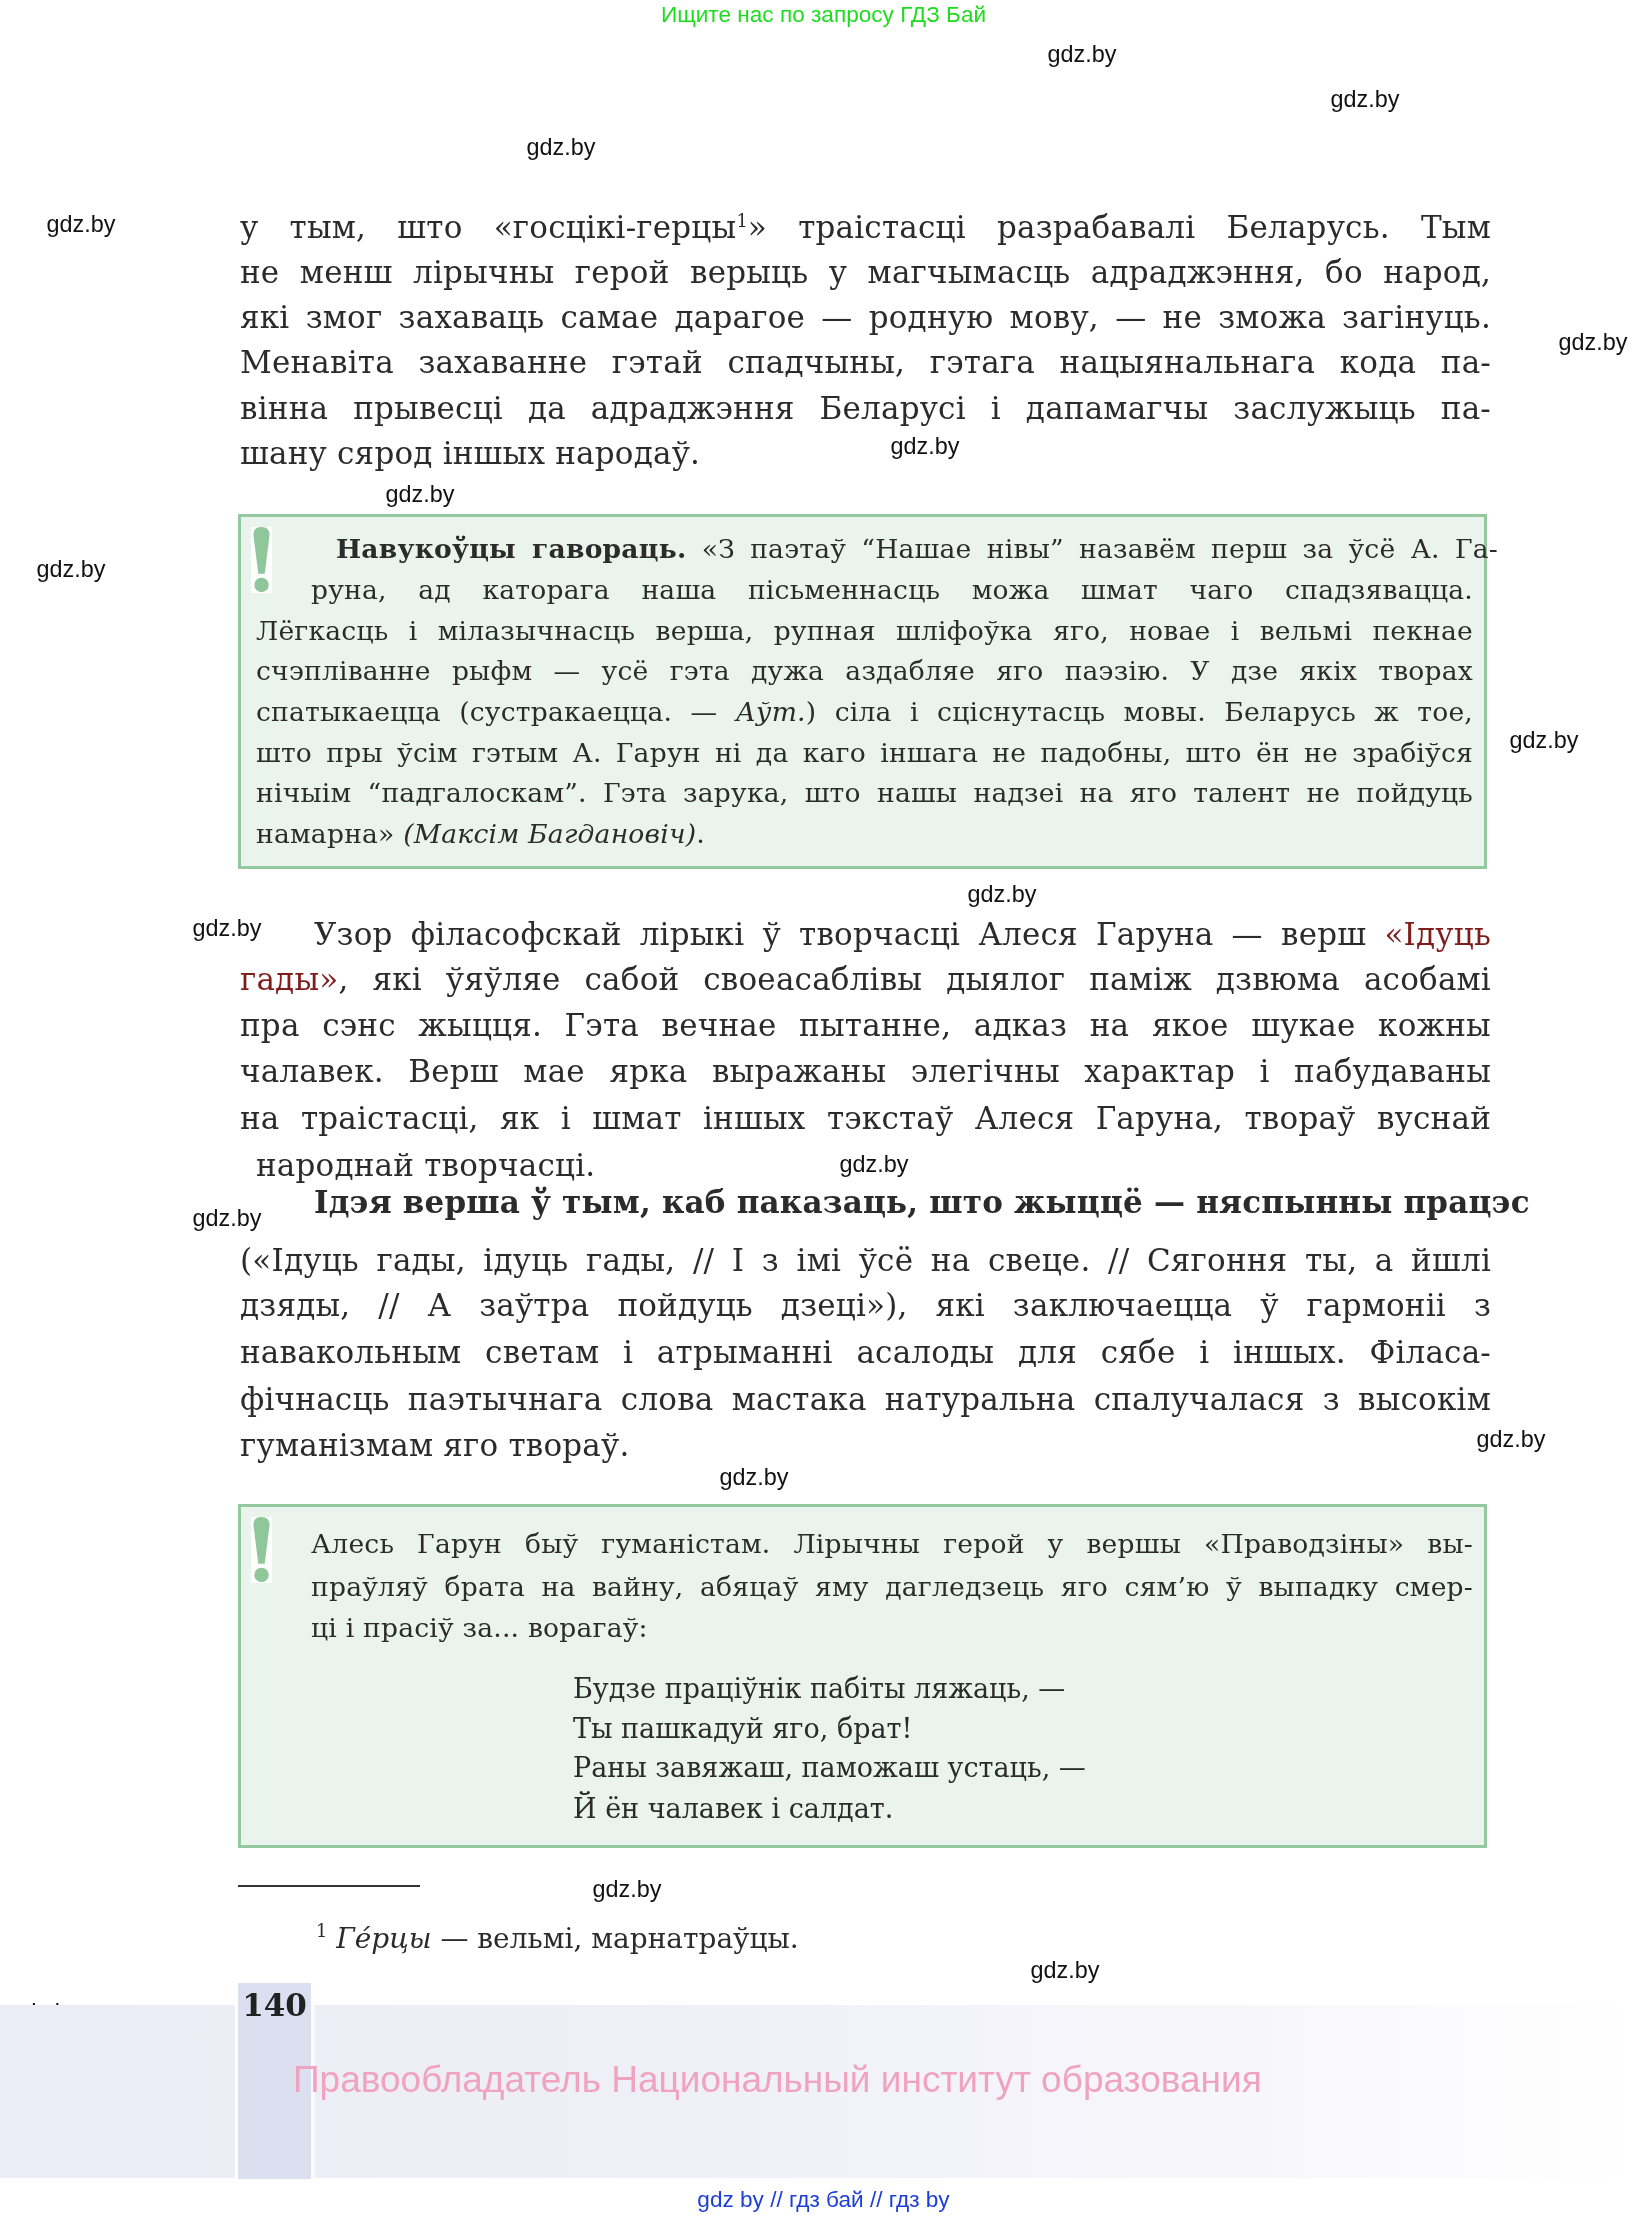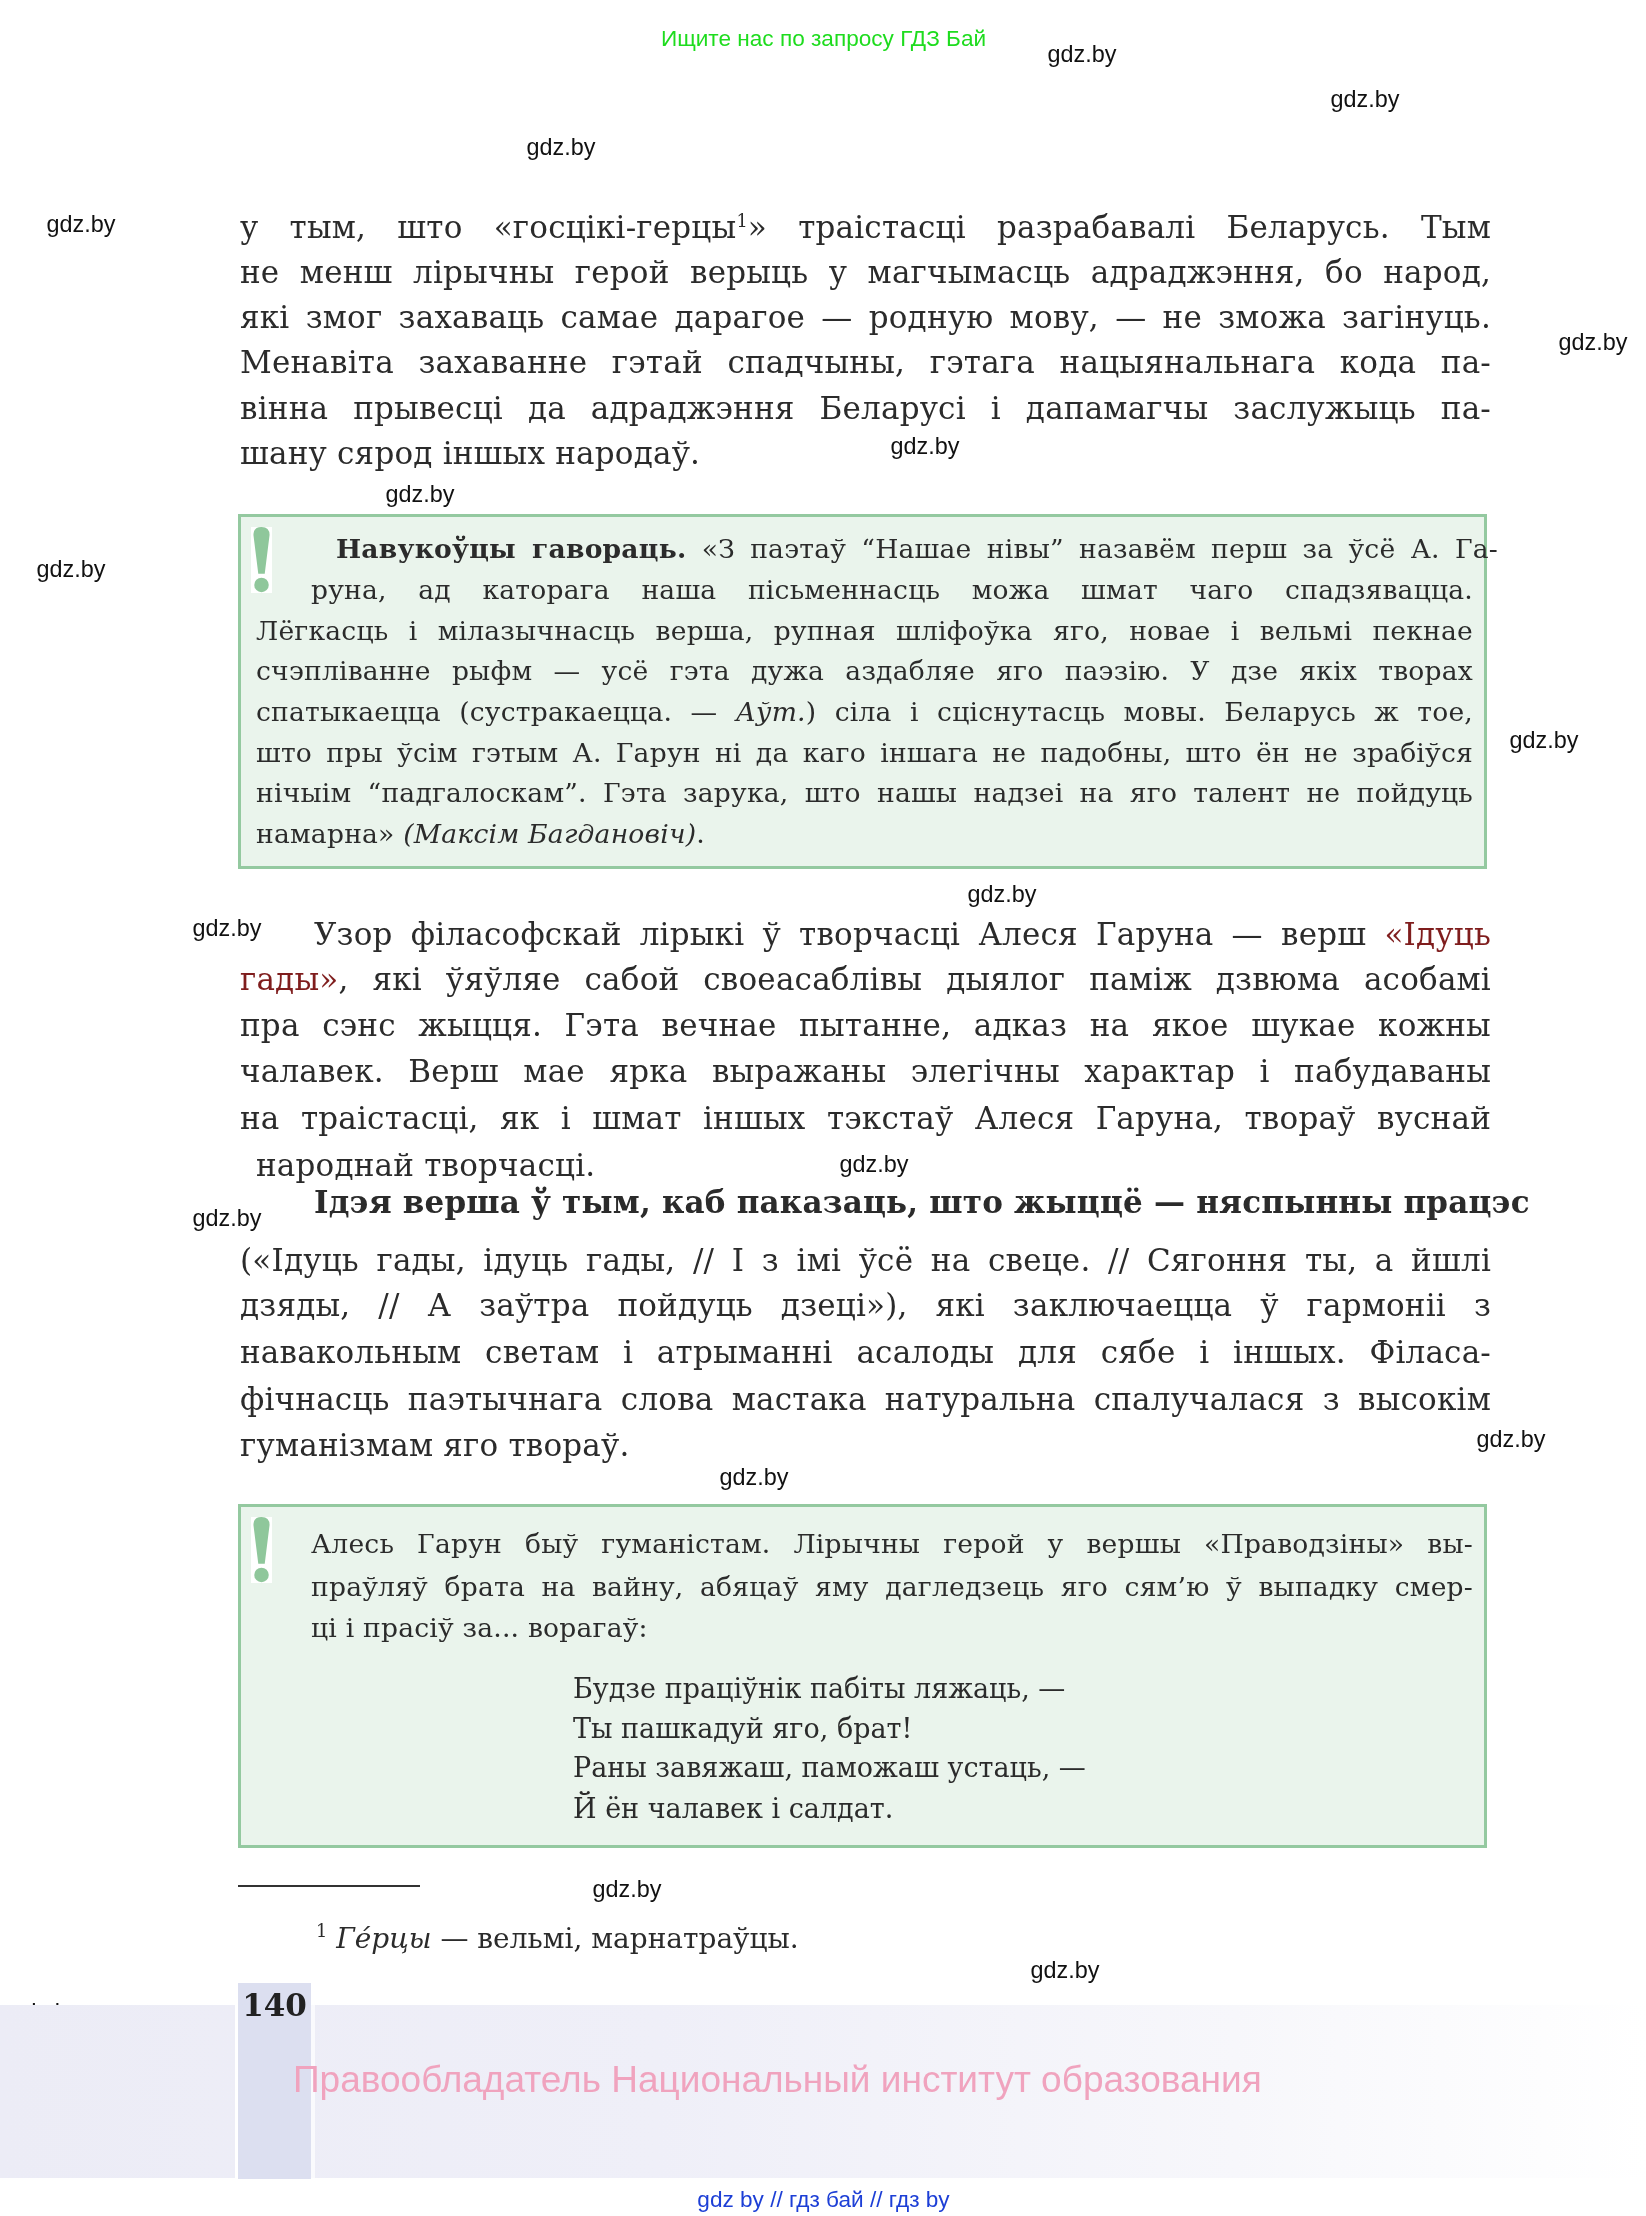--- a/index.html
+++ b/index.html
@@ -5,21 +5,21 @@
   html, body { margin: 0; padding: 0; }
   body {
     width: 1647px; height: 2216px; position: relative; overflow: hidden;
     background: #ffffff;
     font-family: "DejaVu Serif", "Liberation Serif", serif;
     color: #2b2b2b;
   }
   .abs { position: absolute; white-space: nowrap; }
   .top-banner {
     left: 0; width: 1647px; top: 1.6px; text-align: center;
-    font-family: "Liberation Sans", sans-serif; font-size: 22.6px; color: #1edc1e; margin-top: 24px;
+    font-family: "Liberation Sans", sans-serif; font-size: 22.6px; color: #1edc1e;
   }
   .wm {
     font-family: "Liberation Sans", sans-serif; font-size: 23.4px; color: #111;
     transform: translate(-50%, -50%);
   }
   .line {
     left: 240px; width: 1251px; font-size: 31px; line-height: 45px; height: 45px;
     text-align: justify; text-align-last: justify; letter-spacing: 0.2px;
   }
   .line.last { text-align-last: left; }

